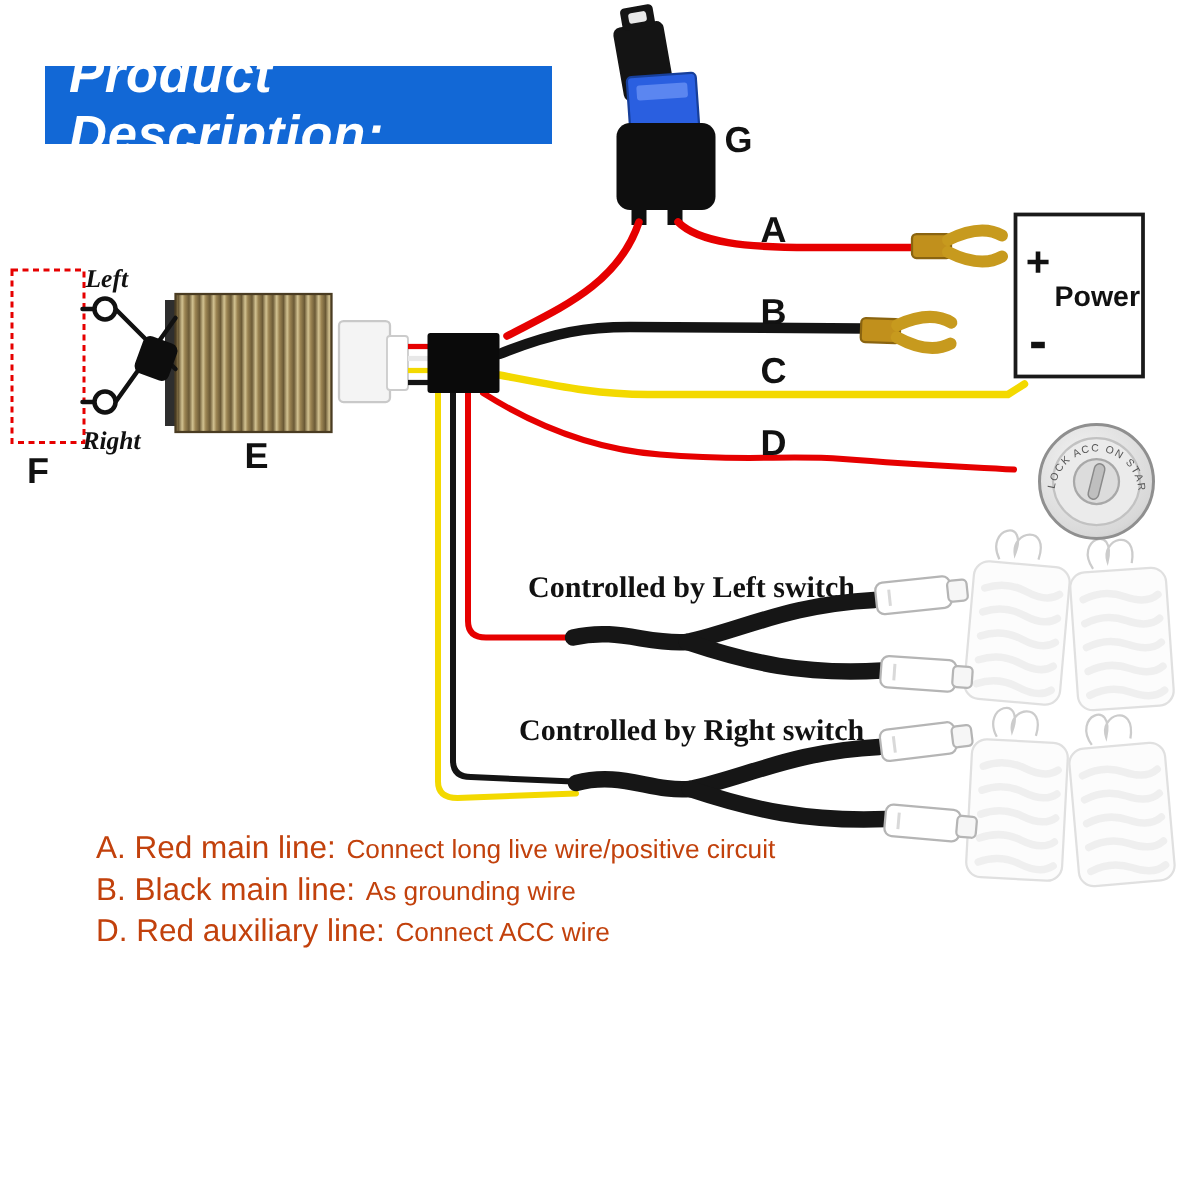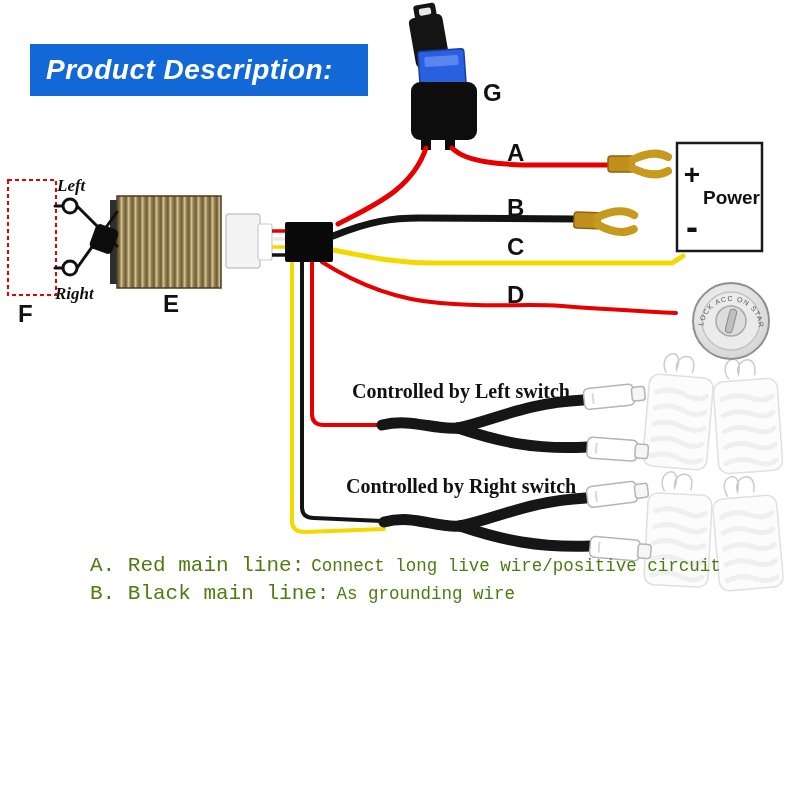--- a/index.html
+++ b/index.html
@@ -1,20 +1,20 @@
 <!DOCTYPE html>
 <html><head>
 <meta charset="utf-8">
 <style>
   html,body{margin:0;padding:0;background:#ffffff;}
   .canvas{position:relative;width:800px;height:800px;background:#ffffff;overflow:hidden;
           font-family:"Liberation Sans",sans-serif;}
   .banner{position:absolute;left:30px;top:44px;width:338px;height:52px;background:#1268d6;
           color:#fff;display:flex;align-items:center;padding-left:16px;box-sizing:border-box;}
-  .banner span{font-size:28px;font-weight:bold;font-style:italic;letter-spacing:0.5px;}
+  .banner span{font-size:35px;font-weight:bold;font-style:italic;letter-spacing:0.5px;}
   svg.diagram{position:absolute;left:0;top:0;}
   
   .wire-lbl{font-family:"Liberation Sans",sans-serif;font-weight:bold;font-size:24px;fill:#111;}
   .sw-lbl{font-family:"Liberation Serif",serif;font-weight:bold;font-style:italic;font-size:17px;fill:#111;}
   .cable-lbl{font-family:"Liberation Serif",serif;font-weight:bold;font-size:20px;fill:#111;}
   .power-ttl{font-family:"Liberation Sans",sans-serif;font-weight:bold;font-size:19px;fill:#111;}
   .sign-plus{font-family:"Liberation Sans",sans-serif;font-weight:bold;font-size:28px;fill:#111;}
   .sign-minus{font-family:"Liberation Sans",sans-serif;font-weight:bold;font-size:36px;fill:#111;}
   .dial-txt{font-family:"Liberation Sans",sans-serif;font-size:7px;fill:#555;letter-spacing:1px;}
   
@@ -28,21 +28,21 @@
   .fork-prong{fill:none;stroke:#c79a1e;stroke-width:8;stroke-linecap:round;}
   .red-wire{fill:none;stroke:#e60000;stroke-width:5;stroke-linecap:round;}
   .red-wire-thin{fill:none;stroke:#e60000;stroke-width:4;stroke-linecap:round;}
   .black-wire{fill:none;stroke:#141414;stroke-width:7;stroke-linecap:round;}
   .black-wire-thin{fill:none;stroke:#141414;stroke-width:4;stroke-linecap:round;}
   .yellow-wire{fill:none;stroke:#f3d900;stroke-width:5;stroke-linecap:round;}
   .yellow-wire-thin{fill:none;stroke:#f3d900;stroke-width:4;stroke-linecap:round;}
   .cable{fill:none;stroke:#161616;stroke-width:11;stroke-linecap:round;}
   .sw-wire{fill:none;stroke:#111;stroke-width:3;stroke-linecap:round;}
   
-  .legend{position:absolute;left:64px;top:552px;width:600px;font-family:Liberation Mono, monospace;color:#4d7c0f;margin-left:26px;}
+  .legend{position:absolute;left:64px;top:552px;width:600px;font-family:Liberation Sans, sans-serif;color:#c2410c;}
   .lg-row{height:27.6px;line-height:27.6px;white-space:nowrap;}
   .lg-label{font-size:21px;}
   .lg-detail{font-size:17.5px;margin-left:7px;}
 </style>
 </head>
 <body>
 
 <div class="canvas">
 
   <div class="banner">
@@ -190,15 +190,18 @@
     </g>
   </svg>
 
   <div class="legend">
     <div class="lg-row">
       <span class="lg-label">A. Red main line:</span><span class="lg-detail">Connect long live wire/positive circuit</span>
     </div>
     <div class="lg-row">
       <span class="lg-label">B. Black main line:</span><span class="lg-detail">As grounding wire</span>
     </div>
+    <div class="lg-row">
+      <span class="lg-label">D. Red auxiliary line:</span><span class="lg-detail">Connect ACC wire</span>
+    </div>
   </div>
 
 </div>
 
 </body></html>

